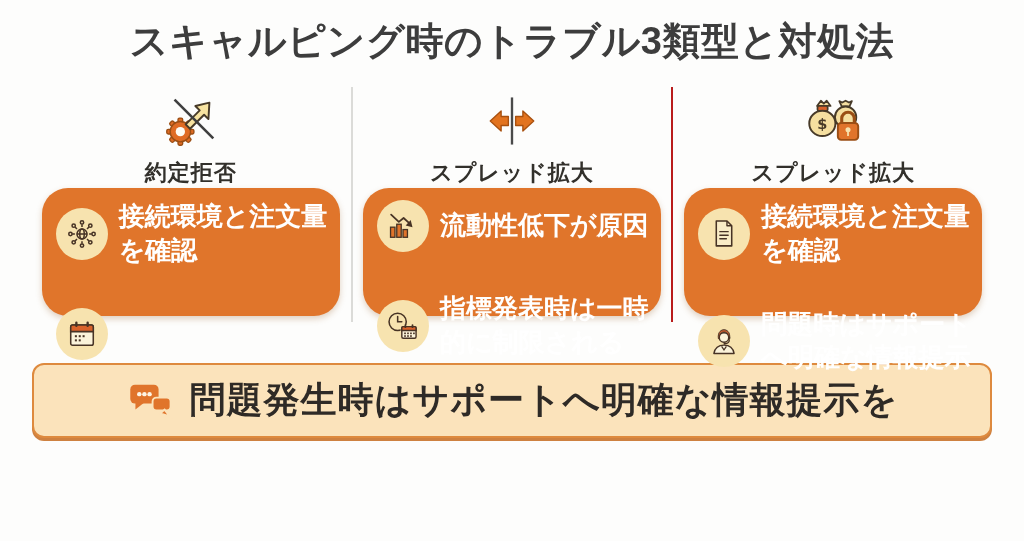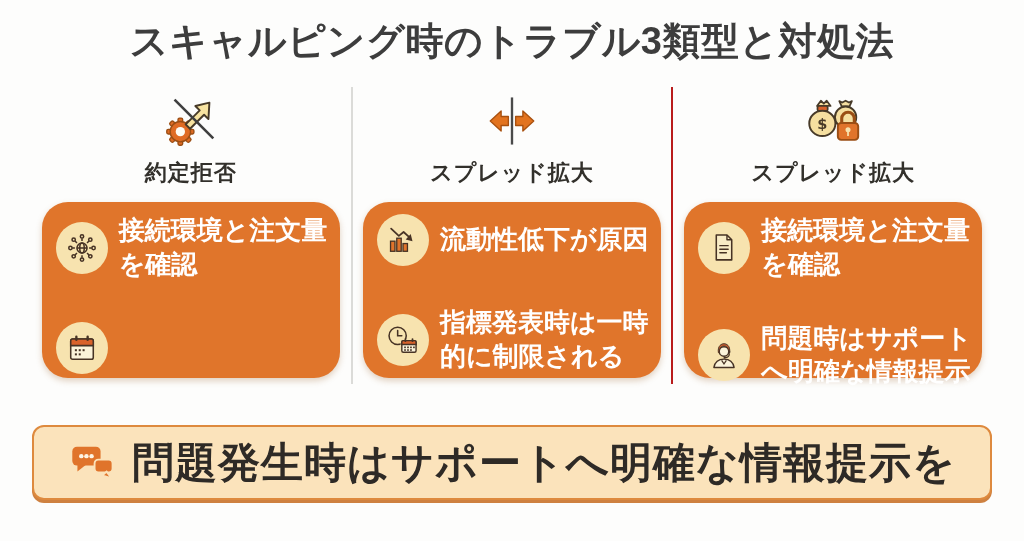--- a/index.html
+++ b/index.html
@@ -18,42 +18,42 @@
     display:grid; grid-template-columns:1fr 1fr 1fr;
     margin:20px 30px 0;
   }
   .col { display:flex; flex-direction:column; align-items:center; padding:2px 0 6px; }
   .col:nth-child(2) { border-left:2px solid #DBDBD8; border-right:2px solid #b91c1c; }
   .hicon { height:64px; display:flex; align-items:center; justify-content:center; }
   .heading {
     margin:5px 0 0; font-size:22px; font-weight:bold; color:#32302B; letter-spacing:1px;
   }
   .card {
-    margin-top:14px; width:298px; height:176px;
+    width:298px; height:128px;
     background:#E0752B; border-radius:26px;
     padding:12px 10px 12px 14px;
     display:flex; flex-direction:column; justify-content:space-evenly;
     box-shadow:0 3px 6px rgba(150,95,40,.28);
     gap:40px;
   }
   .item { display:flex; align-items:center; gap:11px; }
   .circ {
     width:52px; height:52px; border-radius:50%; background:#F7E3AF;
     flex-shrink:0; display:flex; align-items:center; justify-content:center;
   }
   .itext {
     color:#FFFFFF; font-weight:bold; font-size:26px; line-height:1.3; letter-spacing:0;
   }
   .banner {
     margin:41px auto 0; width:960px; height:75px;
     background:#FBE3BB; border:2px solid #DE8A3E; border-radius:12px;
     box-shadow:0 3px 0 #CE8140;
     display:flex; align-items:center; justify-content:center; gap:16px;
   }
-  .banner-text { font-size:42px; font-weight:bold; color:#2E2A26; letter-spacing:1px; }
+  .banner-text { font-size:36px; font-weight:bold; color:#2E2A26; letter-spacing:1px; }
 </style>
 </head>
 <body>
 
 <div class="page">
 
   <h1 class="title">スキャルピング時のトラブル3類型と対処法</h1>
 
   <div class="columns">
 

